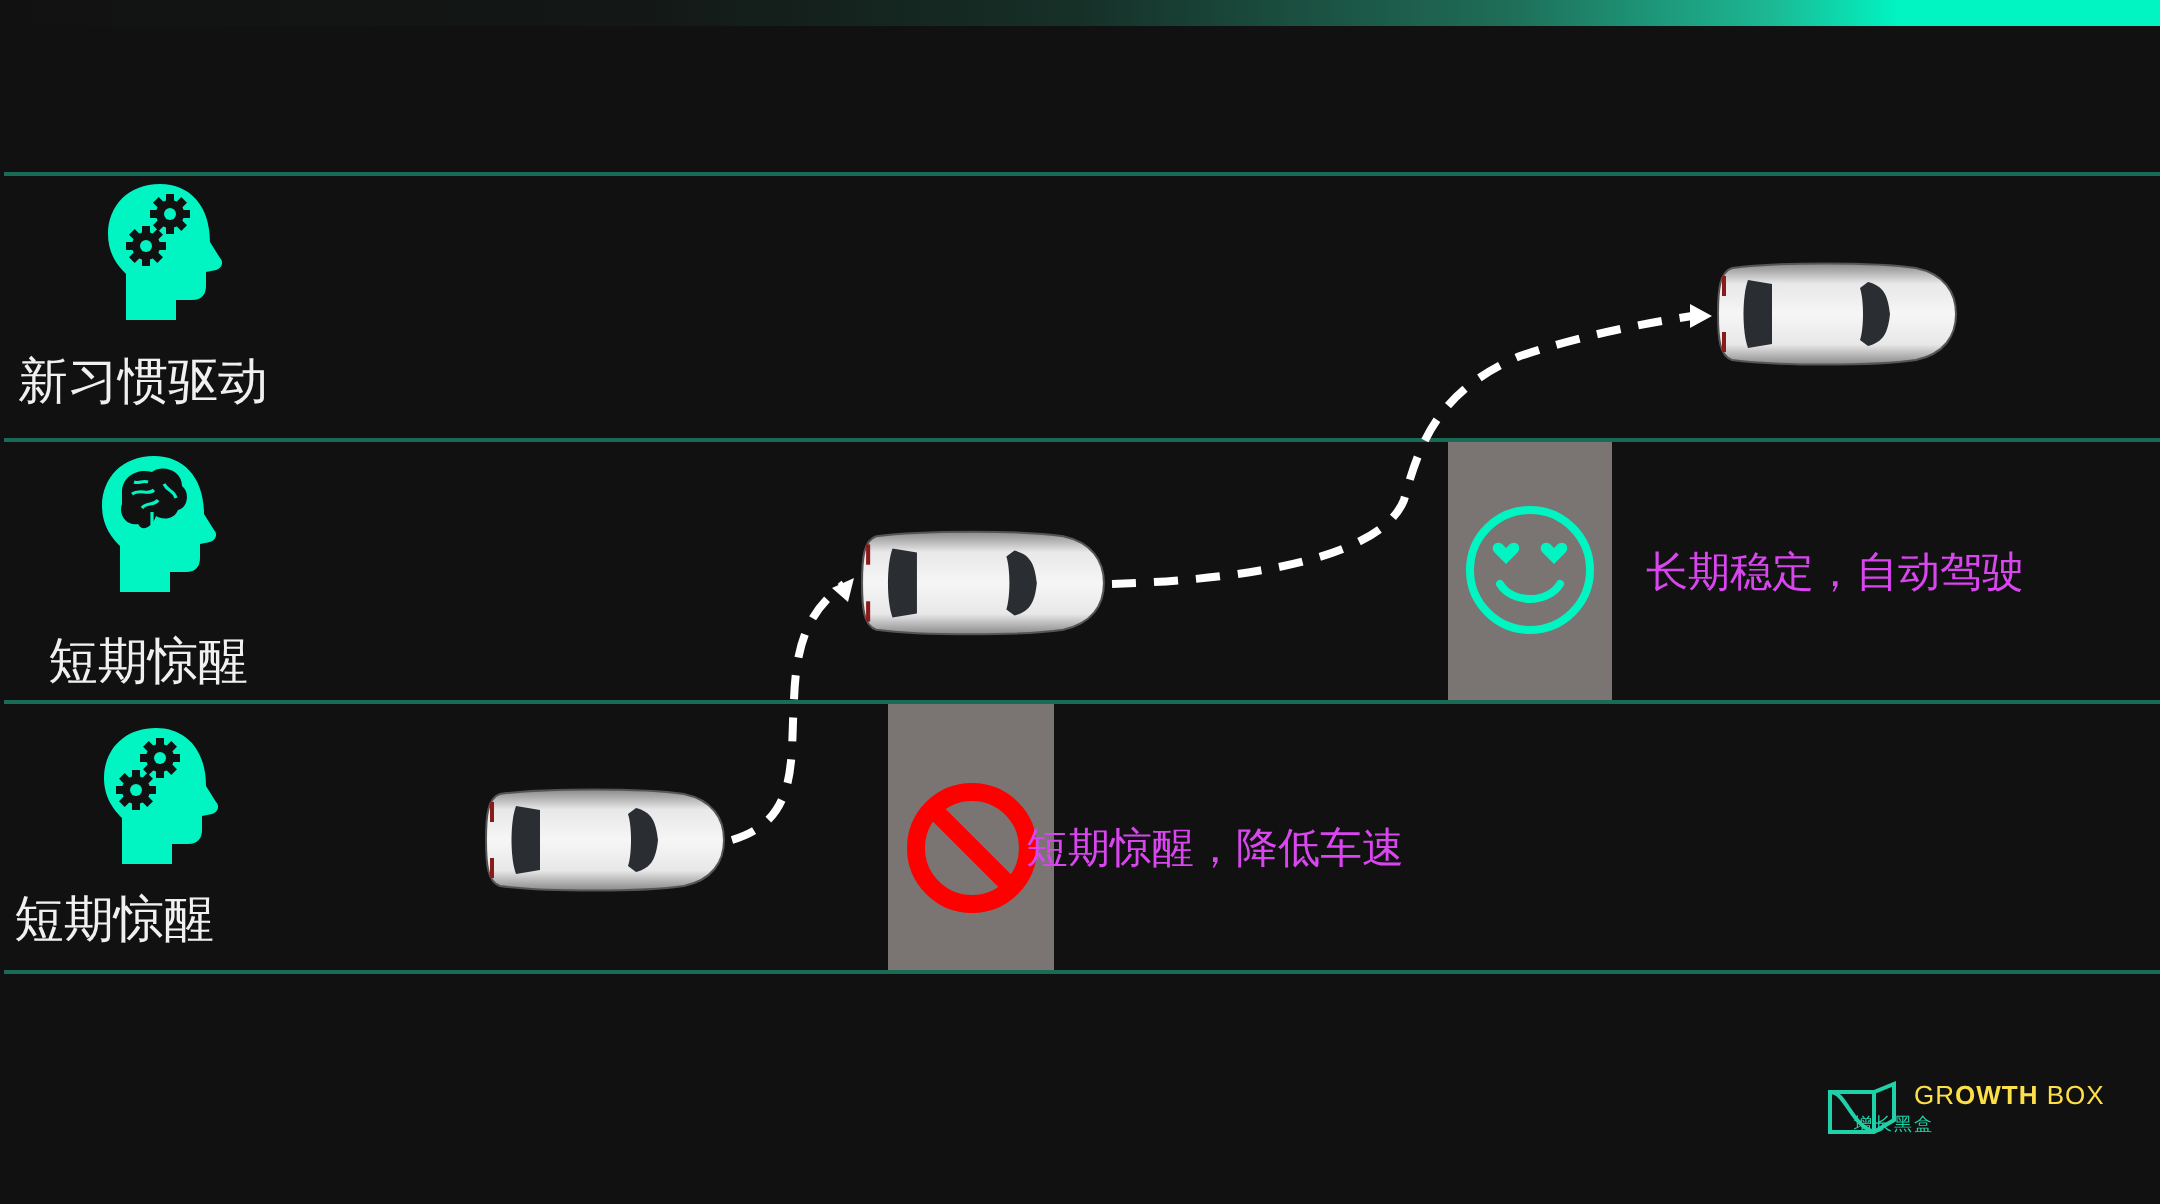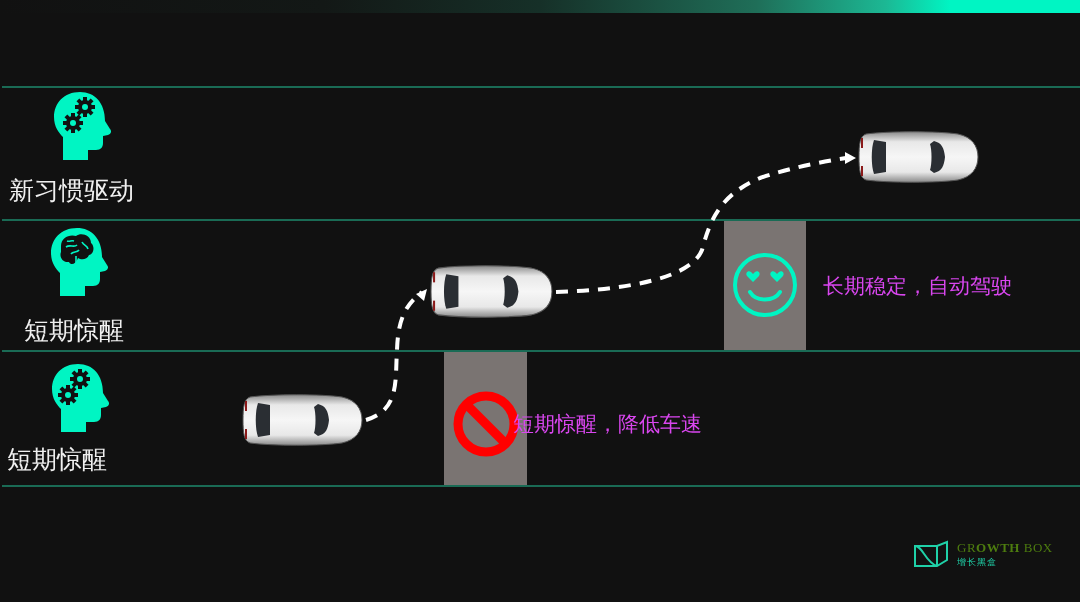--- a/index.html
+++ b/index.html
@@ -13,21 +13,21 @@
     }
     .lane-line { position: absolute; left: 2px; width: 1078px; height: 2px; background: #1a6b55; }
     .label {
       position: absolute; color: #f0f0f0; font-size: 25px; white-space: nowrap; letter-spacing: 0px;
     }
     .head-icon { position: absolute; width: 62px; height: 72px; }
     .stripe { position: absolute; background: #7a7472; }
     .desc { position: absolute; color: #d946ef; font-size: 21px; white-space: nowrap; }
     .car { position: absolute; }
     .logo { position: absolute; }
-    .logo-text { position: absolute; color: #4d7c0f; font-size: 13px; letter-spacing: 0.5px; white-space: nowrap; font-family: Liberation Serif, serif; text-align: right; }
+    .logo-text { position: absolute; color: #fde047; font-size: 13px; letter-spacing: 0.5px; white-space: nowrap; font-family: Liberation Sans, sans-serif; text-align: right; }
     .logo-sub { position: absolute; color: #1fd1a8; font-size: 9px; white-space: nowrap; letter-spacing: 1px; }
     .logo-text b { font-weight: bold; }
   </style>
 </head>
 <body>
 
 <div class="topbar"></div>
 
 <div class="lane-line" style="top:86px"></div>
 <div class="lane-line" style="top:219px"></div>
@@ -153,13 +153,13 @@
   <rect x="3" y="8" width="2" height="10" fill="#8b1a1a"></rect>
   <rect x="3" y="36" width="2" height="10" fill="#8b1a1a"></rect>
 </svg>
 
 <svg class="logo" style="left:913px;top:540px" width="38" height="28" viewBox="0 0 38 28">
   <path d="M2 6 L24 6 L34 2 L34 20 L24 26 L2 26 Z" fill="none" stroke="#1fd1a8" stroke-width="2"></path>
   <path d="M24 6 L24 26" stroke="#1fd1a8" stroke-width="2"></path>
   <path d="M2 6 C10 6 12 22 24 26" fill="none" stroke="#1fd1a8" stroke-width="2"></path>
 </svg>
 <div class="logo-text" style="left:957px;top:540px"><span>GR</span><b>OWTH</b><span> BOX</span></div>
-<div class="logo-sub" style="left:957px;top:556px">增长黑盒</div>
+<div class="logo-sub" style="left:927px;top:556px">增长黑盒</div>
 
 </body></html>

